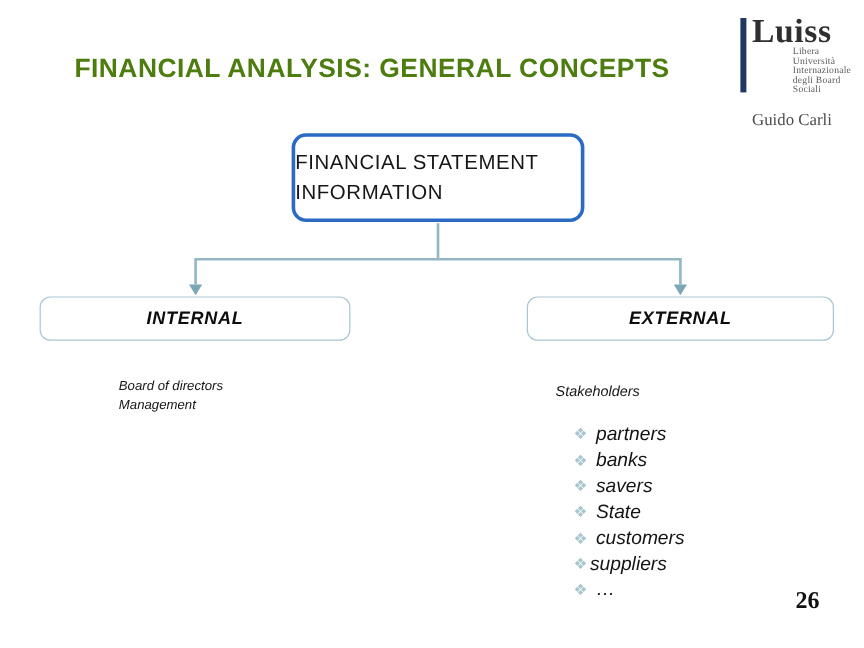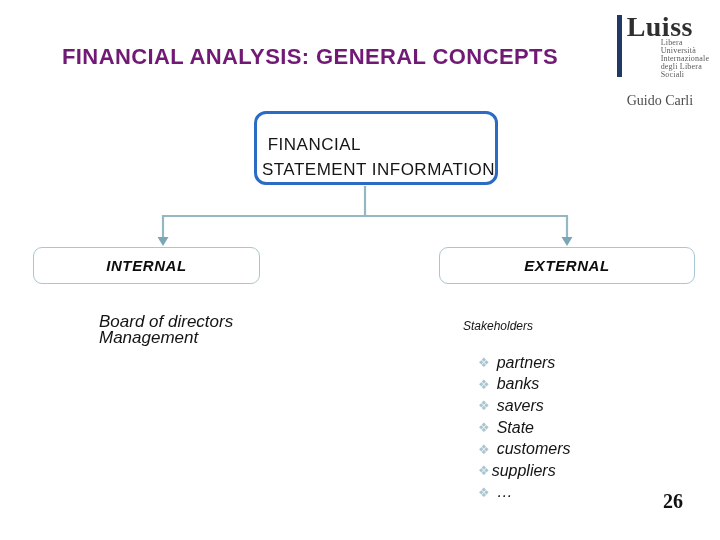--- a/index.html
+++ b/index.html
@@ -8,52 +8,52 @@
     width:720px;height:540px;
     background:#ffffff;
     overflow:hidden;
     font-family:"Liberation Sans", sans-serif;
     color:#141414;
   }
   
   .title{
     position:absolute;left:62px;top:44px;margin:0;
     font-size:22px;font-weight:bold;letter-spacing:0.4px;
-    color:#701a75;white-space:nowrap;
+    color:#4d7c0f;white-space:nowrap;
   }
   
   .logo{position:absolute;left:617px;top:15px;display:flex;gap:5px;}
   .logo-bar{width:5px;height:62px;background:#1f3864;}
   .logo-text{display:flex;flex-direction:column;font-family:Liberation Serif, serif;}
   .logo-name{font-size:28px;font-weight:bold;line-height:24px;color:#2f2f2f;letter-spacing:0.5px;}
   .logo-sub{font-size:8px;line-height:8px;color:#5a5a5a;letter-spacing:0.2px;margin-left:34px;}
   .logo-guido{font-size:14px;line-height:14px;margin-top:15px;color:#4c4c4c;}
   
   .root-box{
-    position:absolute;left:254px;top:111px;width:244px;height:74px;
+    position:absolute;left:243px;top:111px;width:244px;height:74px;
     box-sizing:border-box;border:3px solid #2b6bc4;border-radius:12px;
-    background:#ffffff;display:flex;
-    align-items:flex-end;justify-content:center;
+    background:#ffffff;display:flex;flex-direction:column;
+    align-items:flex-start;justify-content:center;
     font-size:17px;line-height:25px;letter-spacing:0.5px;color:#161616;
     text-align:center;
   }
   
   .connectors{position:absolute;left:0;top:0;width:720px;height:540px;pointer-events:none;}
   
   .branch-box{
     position:absolute;top:247px;height:37px;box-sizing:border-box;
     border:1.5px solid #a9c7d2;border-radius:9px;background:#ffffff;
     display:flex;align-items:center;justify-content:center;
     font-size:15px;font-weight:bold;font-style:italic;letter-spacing:0.6px;
     color:#0d0d0d;
   }
-  .branch-internal{left:33px;width:227px;}
+  .branch-internal{left:33px;width:259px;}
   .branch-external{left:439px;width:256px;}
   
-  .internal-list{position:absolute;left:99px;top:314px;font-style:italic;font-size:17px;color:#141414;}
+  .internal-list{position:absolute;left:99px;top:314px;font-style:italic;font-size:11px;color:#141414;}
   .int-item{height:16px;line-height:16px;}
   .int-item + .int-item{}
   
   .stk-heading{
     position:absolute;left:463px;top:319px;width:256px;
     text-align:left;font-style:italic;font-size:12px;color:#141414;
   }
   .bullet-list{position:absolute;left:478px;top:352px;display:flex;flex-direction:column;}
   .b-row{display:flex;align-items:center;height:21.6px;gap:7px;}
   .b-row.tight{gap:2px;}
@@ -74,21 +74,21 @@
 <div class="slide">
 
   <h1 class="title">FINANCIAL ANALYSIS: GENERAL CONCEPTS</h1>
 
   <div class="logo">
     <div class="logo-bar"></div>
     <div class="logo-text">
       <div class="logo-name">Luiss</div>
       <div class="logo-sub">Libera Università</div>
       <div class="logo-sub">Internazionale</div>
-      <div class="logo-sub">degli Libera Sociali</div>
+      <div class="logo-sub">degli Board Sociali</div>
       <div class="logo-guido">Guido Carli</div>
     </div>
   </div>
 
   <div class="root-box">
     <div>FINANCIAL STATEMENT</div>
     <div>INFORMATION</div>
   </div>
 
   <svg class="connectors" viewBox="0 0 720 540" aria-hidden="true">

